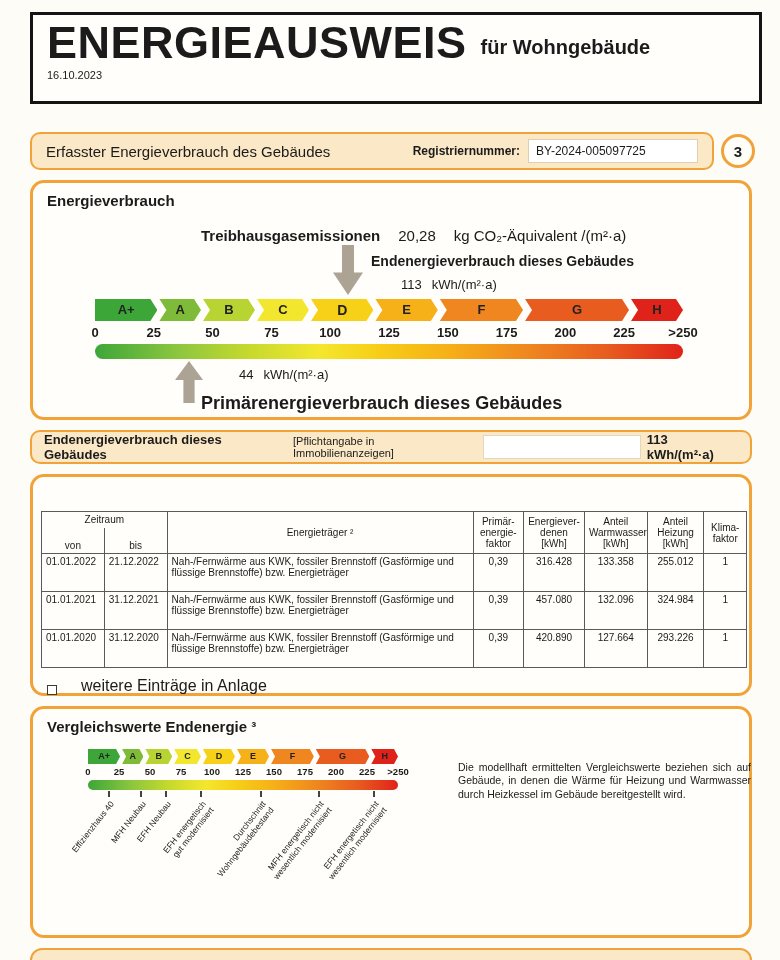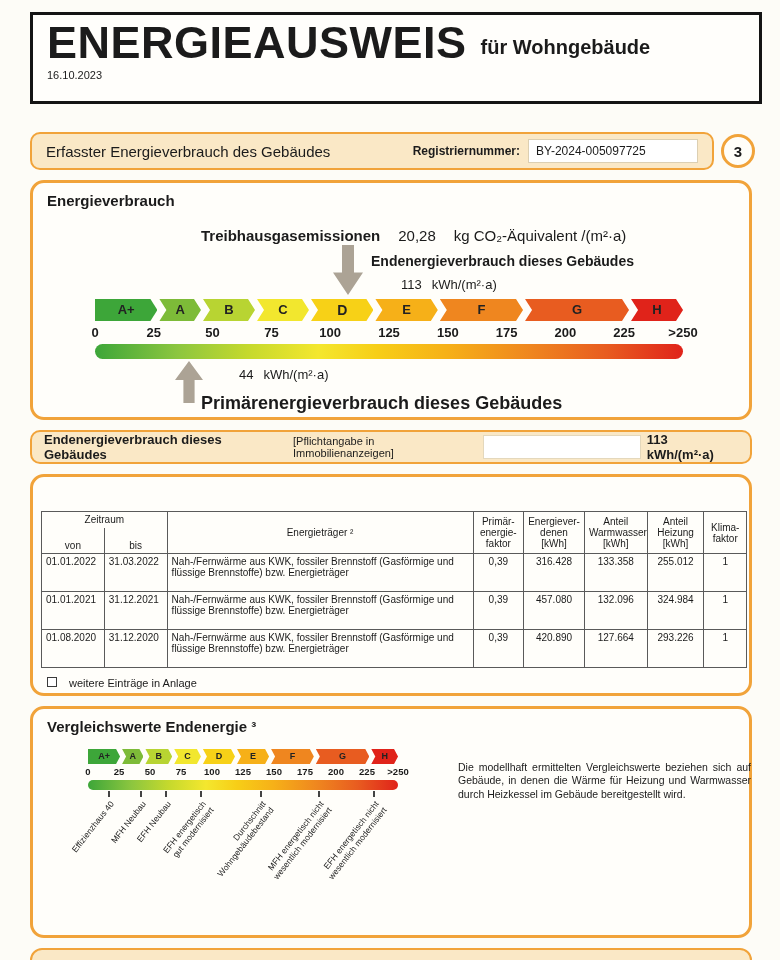--- a/index.html
+++ b/index.html
@@ -70,21 +70,21 @@
   table{border-collapse:collapse;position:absolute;left:8px;top:34px;width:706px;font-size:10px;table-layout:fixed}
   th,td{border:1px solid #5a5a5a;padding:2px 4px;vertical-align:top;font-weight:400}
   th{text-align:center;vertical-align:middle}
   .pre{white-space:pre-line}
   .th-zeit{border-bottom:none;height:16px}
   .row2 th{border-top:none;vertical-align:bottom;height:26px}
   col.c-date{width:62px}col.c-traeger{width:302px}col.c-pef{width:50px}
   col.c-verb{width:60px}col.c-ww{width:62px}col.c-heiz{width:56px}col.c-klima{width:42px}
   td{height:38px}
   .td-c{text-align:center}
-  .cb-row{left:14px;top:200px;display:flex;align-items:flex-start;gap:12px;font-size:11px}
+  .cb-row{left:14px;top:200px;display:flex;align-items:flex-end;gap:24px;font-size:16px}
   .cb{width:10px;height:10px;border:1.3px solid #3a3a3a;background:#fff;display:inline-block}
 
   
   .compare-box{left:30px;top:706px;width:722px;height:232px}
   .mini-wrap{position:absolute;left:55px;top:40px;width:310px}
   .band-mini{position:absolute;left:0;top:0;width:310px;height:15px}
   .band-mini .seg{font-size:9px;line-height:15px;clip-path:polygon(0 0,calc(100% - 4px) 0,100% 50%,calc(100% - 4px) 100%,0 100%,4px 50%)}
   .band-mini .seg:first-child{clip-path:polygon(0 0,calc(100% - 4px) 0,100% 50%,calc(100% - 4px) 100%,0 100%)}
   .tick-row-mini{left:0;top:17px;width:310px;font-size:9.5px}
   .gradient-mini{position:absolute;left:0;top:31px;width:310px;height:10px;border-radius:5px}
@@ -206,40 +206,40 @@
 [kWh]</th>
       <th rowspan="2" class="pre">Klima-
 faktor</th>
     </tr>
     <tr class="row2">
       <th>von</th>
       <th>bis</th>
     </tr>
     <tr>
       <td>01.01.2022</td>
-      <td>31.03.2022</td>
+      <td>21.12.2022</td>
       <td>Nah-/Fernwärme aus KWK, fossiler Brennstoff (Gasförmige und flüssige Brennstoffe) bzw. Energieträger</td>
       <td class="td-c">0,39</td>
       <td class="td-c">316.428</td>
       <td class="td-c">133.358</td>
       <td class="td-c">255.012</td>
       <td class="td-c">1</td>
     </tr>
     <tr>
       <td>01.01.2021</td>
       <td>31.12.2021</td>
       <td>Nah-/Fernwärme aus KWK, fossiler Brennstoff (Gasförmige und flüssige Brennstoffe) bzw. Energieträger</td>
       <td class="td-c">0,39</td>
       <td class="td-c">457.080</td>
       <td class="td-c">132.096</td>
       <td class="td-c">324.984</td>
       <td class="td-c">1</td>
     </tr>
     <tr>
-      <td>01.08.2020</td>
+      <td>01.01.2020</td>
       <td>31.12.2020</td>
       <td>Nah-/Fernwärme aus KWK, fossiler Brennstoff (Gasförmige und flüssige Brennstoffe) bzw. Energieträger</td>
       <td class="td-c">0,39</td>
       <td class="td-c">420.890</td>
       <td class="td-c">127.664</td>
       <td class="td-c">293.226</td>
       <td class="td-c">1</td>
     </tr>
   </tbody>
     </table>

